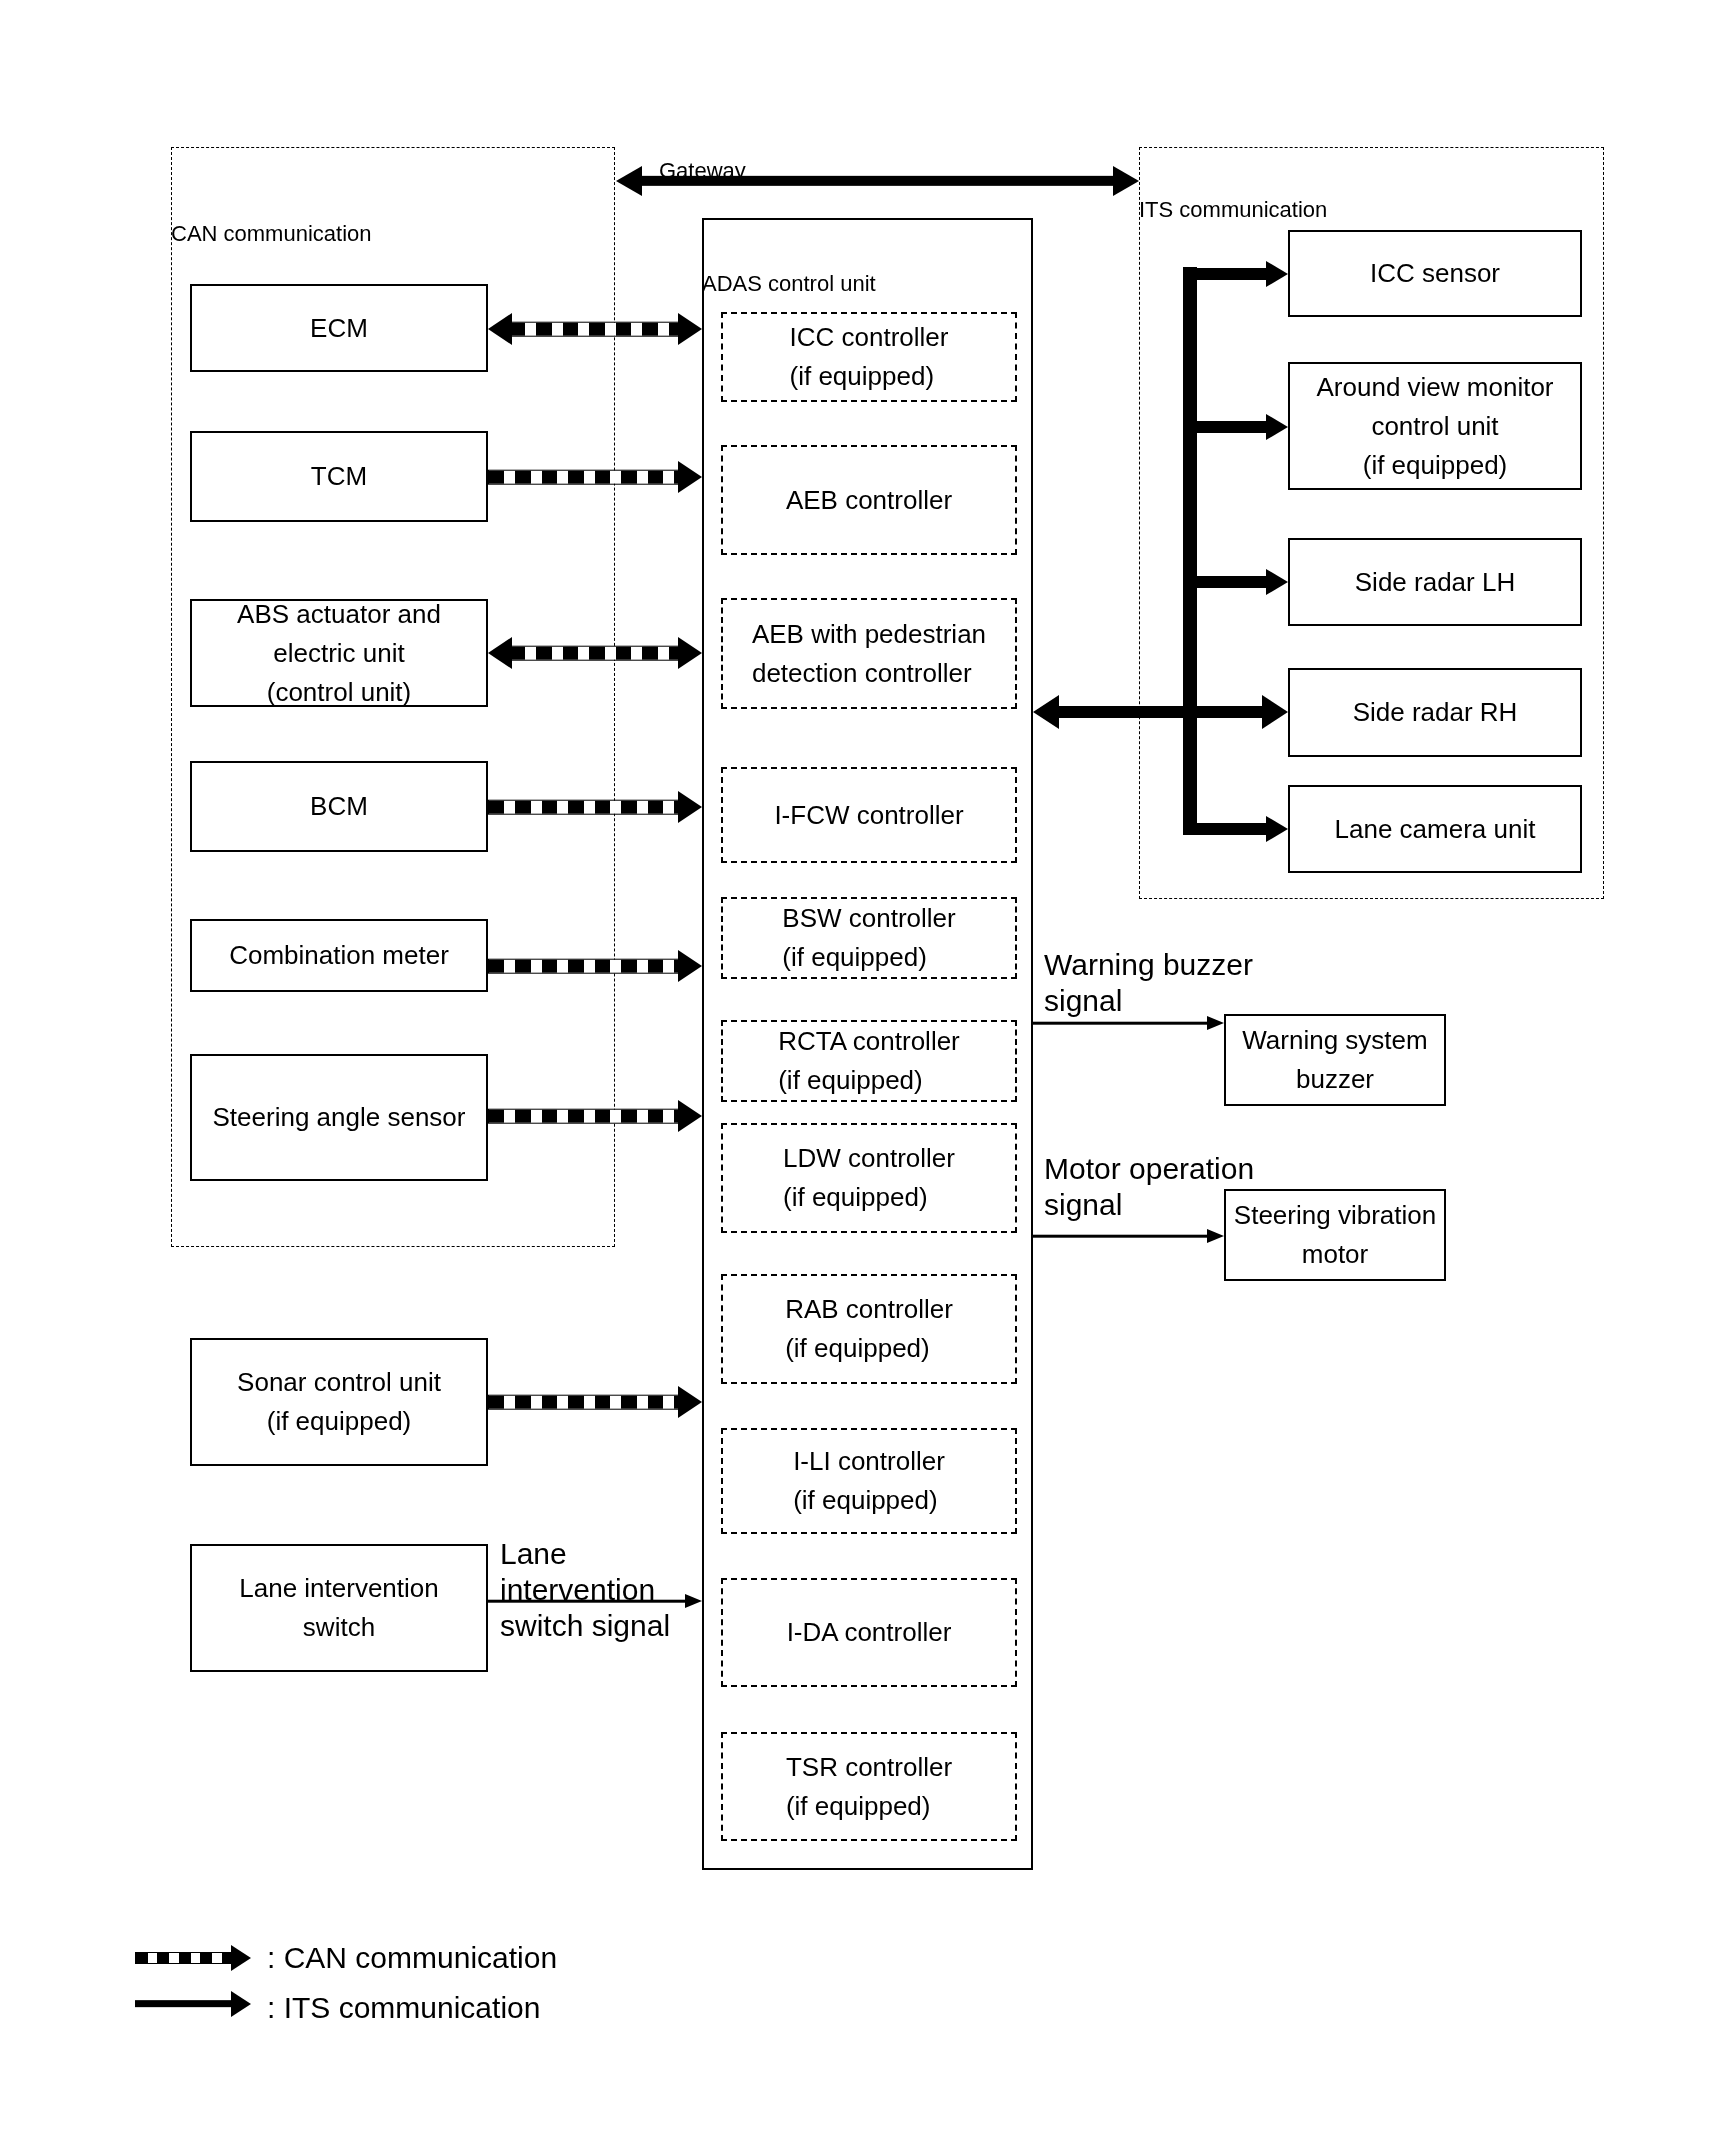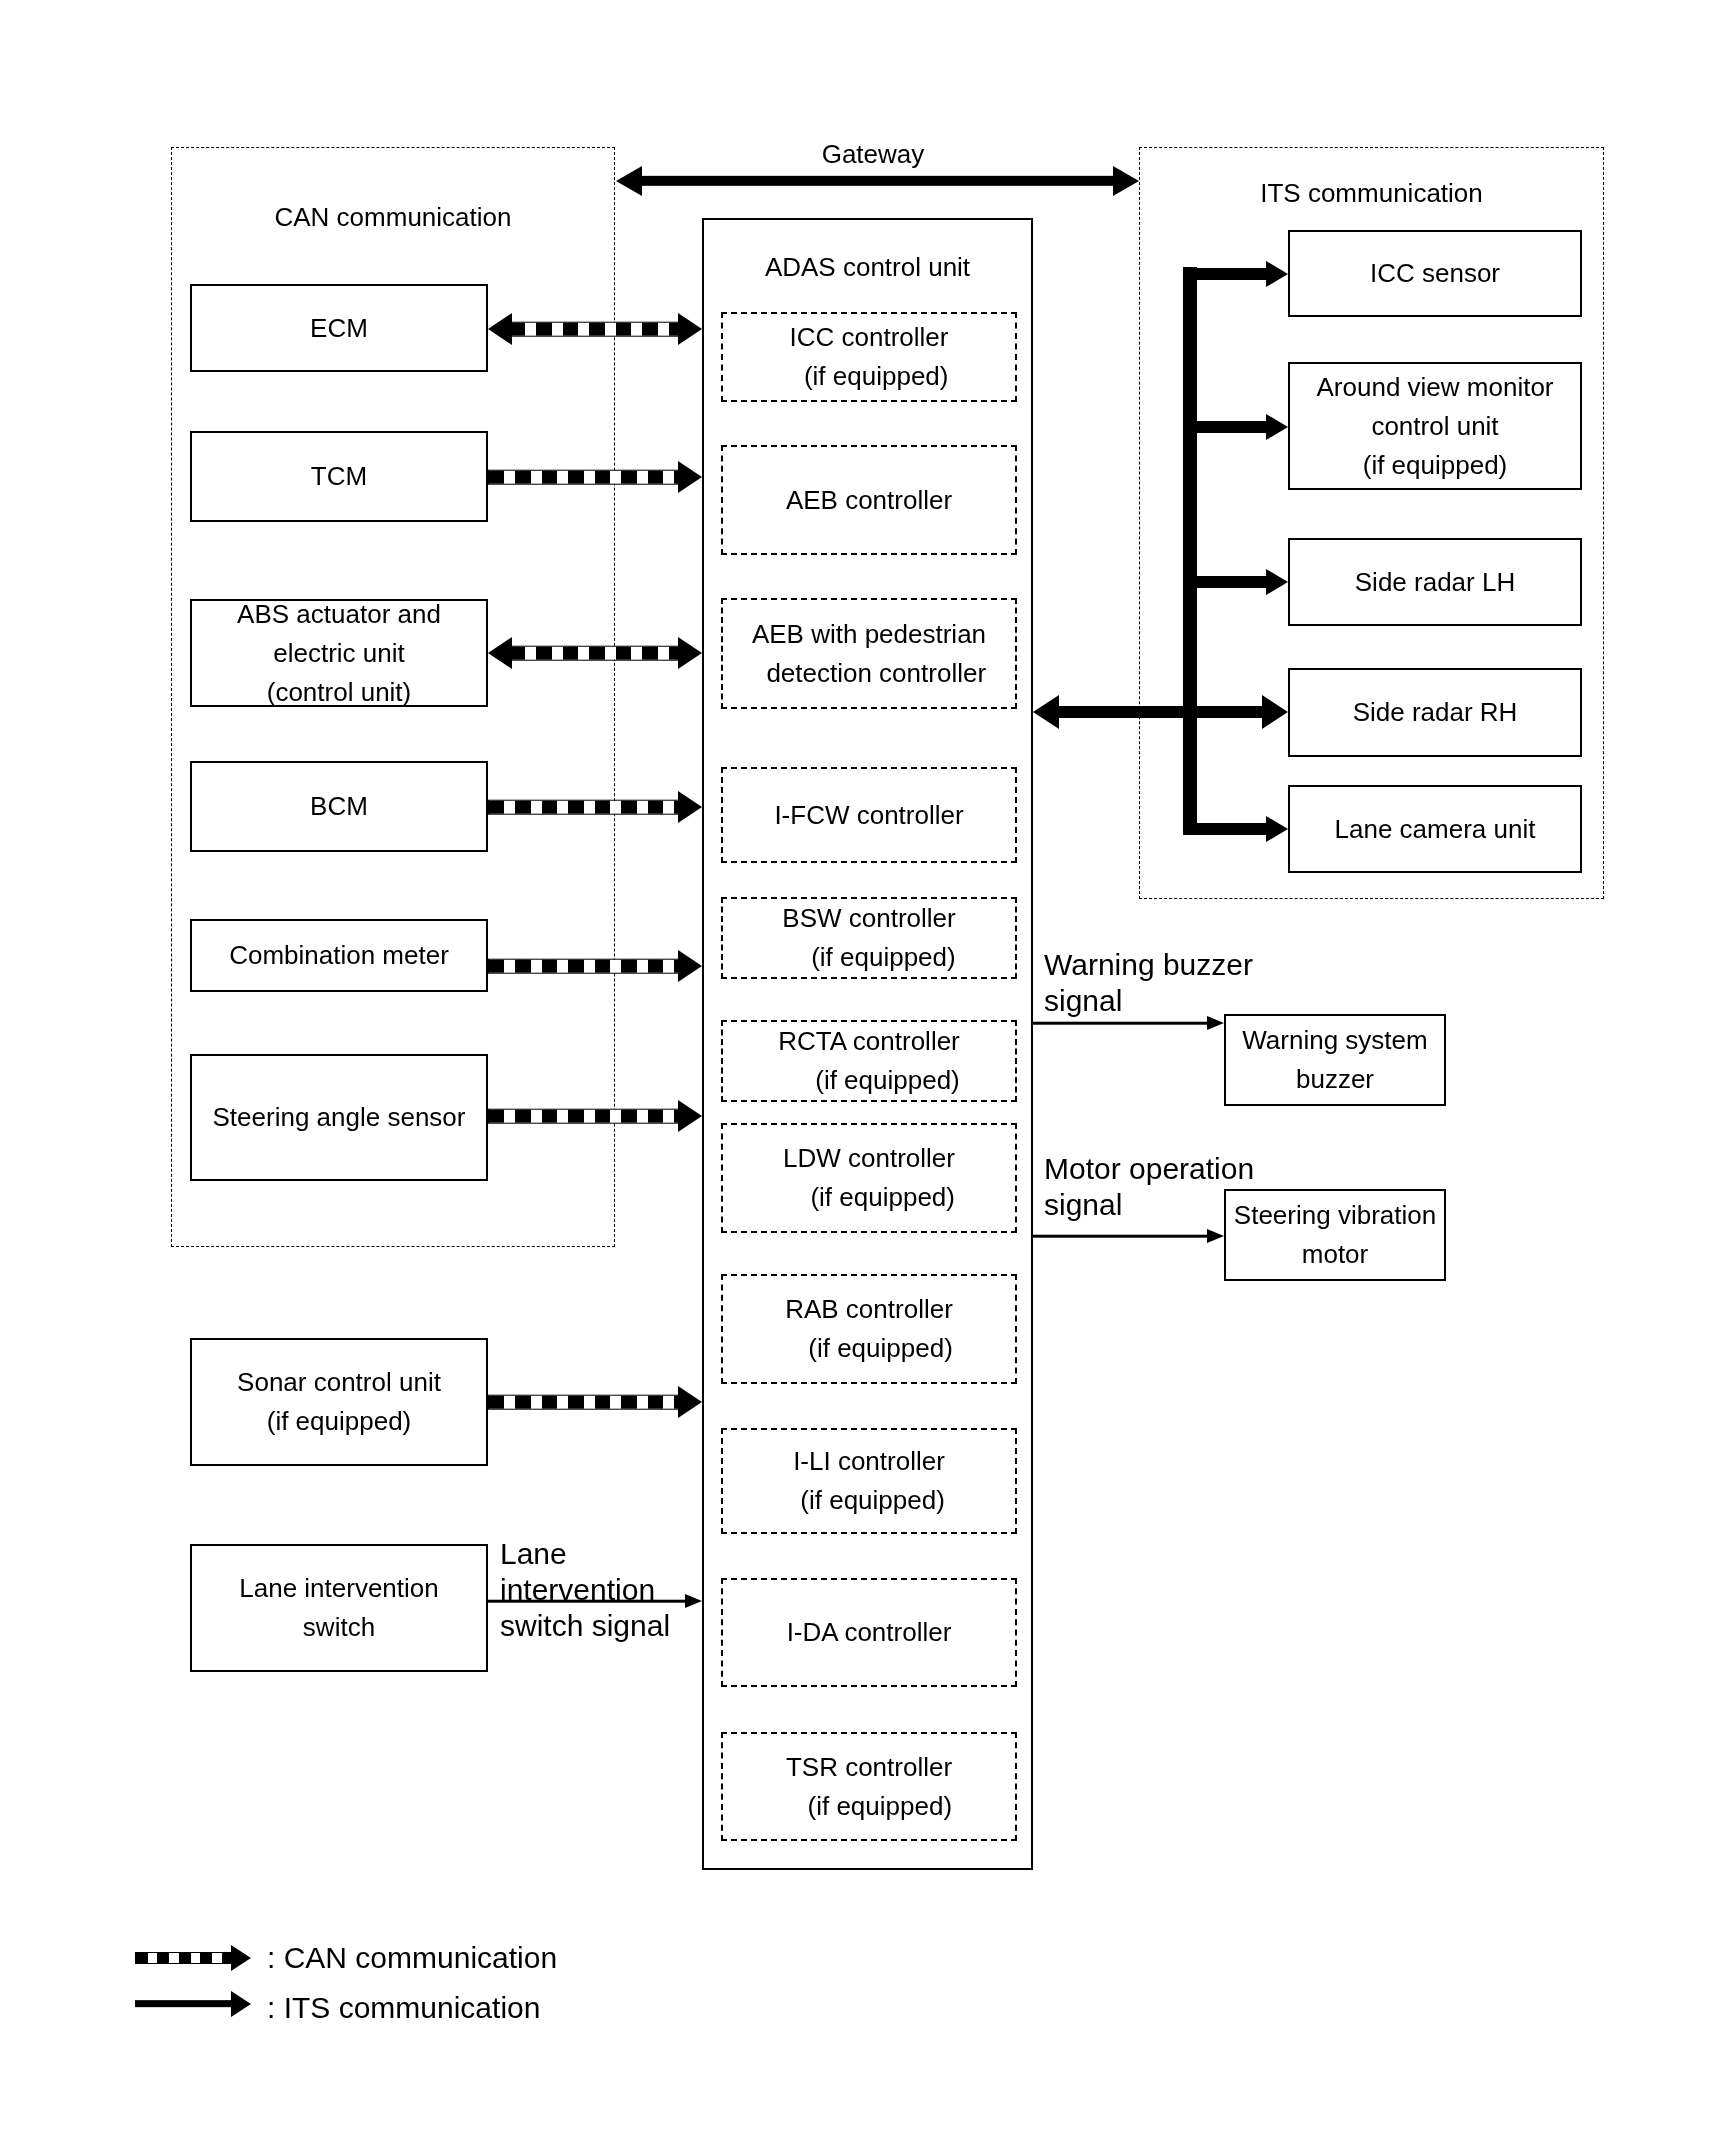--- a/index.html
+++ b/index.html
@@ -12,24 +12,24 @@
   .group{position:absolute;border:1.7px dashed #000;background:transparent;z-index:1;}
   
   .box{
     position:absolute;border:2.6px solid #000;background:#fff;z-index:2;
     display:flex;align-items:center;justify-content:center;text-align:center;
     font-size:26px;line-height:1.5;white-space:pre-line;
   }
   
   .dbox{
     position:absolute;border:2.6px dashed #000;background:#fff;z-index:3;
-    display:flex;align-items:center;justify-content:center;text-align:right;
+    display:flex;align-items:center;justify-content:center;text-align:left;
     font-size:26px;line-height:1.5;white-space:pre-line;
   }
-  .title{position:absolute;text-align:center;font-size:26px;line-height:34px;z-index:2;}
+  .title{position:absolute;font-size:22px;line-height:34px;z-index:2;margin-top:17px;}
   .label{position:absolute;font-size:30px;line-height:36px;white-space:pre-line;z-index:4;text-align:left;}
   
   .arr{position:absolute;z-index:5;}
   .shaft{position:absolute;top:50%;transform:translateY(-50%);}
   .sh-stripe{height:14.6px;border:1.7px solid #000;background:repeating-linear-gradient(90deg,#000 0 15.4px,#fff 15.4px 26.5px);}
   .sh-stripe-sm{height:12px;border:1.7px solid #000;background:repeating-linear-gradient(90deg,#000 0 12px,#fff 12px 21.4px);}
   .sh-solid{background:#000;}
   .hd{position:absolute;top:50%;transform:translateY(-50%);width:0;height:0;}
   .hd-r-can{right:0;border-top:16.3px solid transparent;border-bottom:16.3px solid transparent;border-left:24px solid #000;}
   .hd-l-can{left:0;border-top:16.3px solid transparent;border-bottom:16.3px solid transparent;border-right:24px solid #000;}

